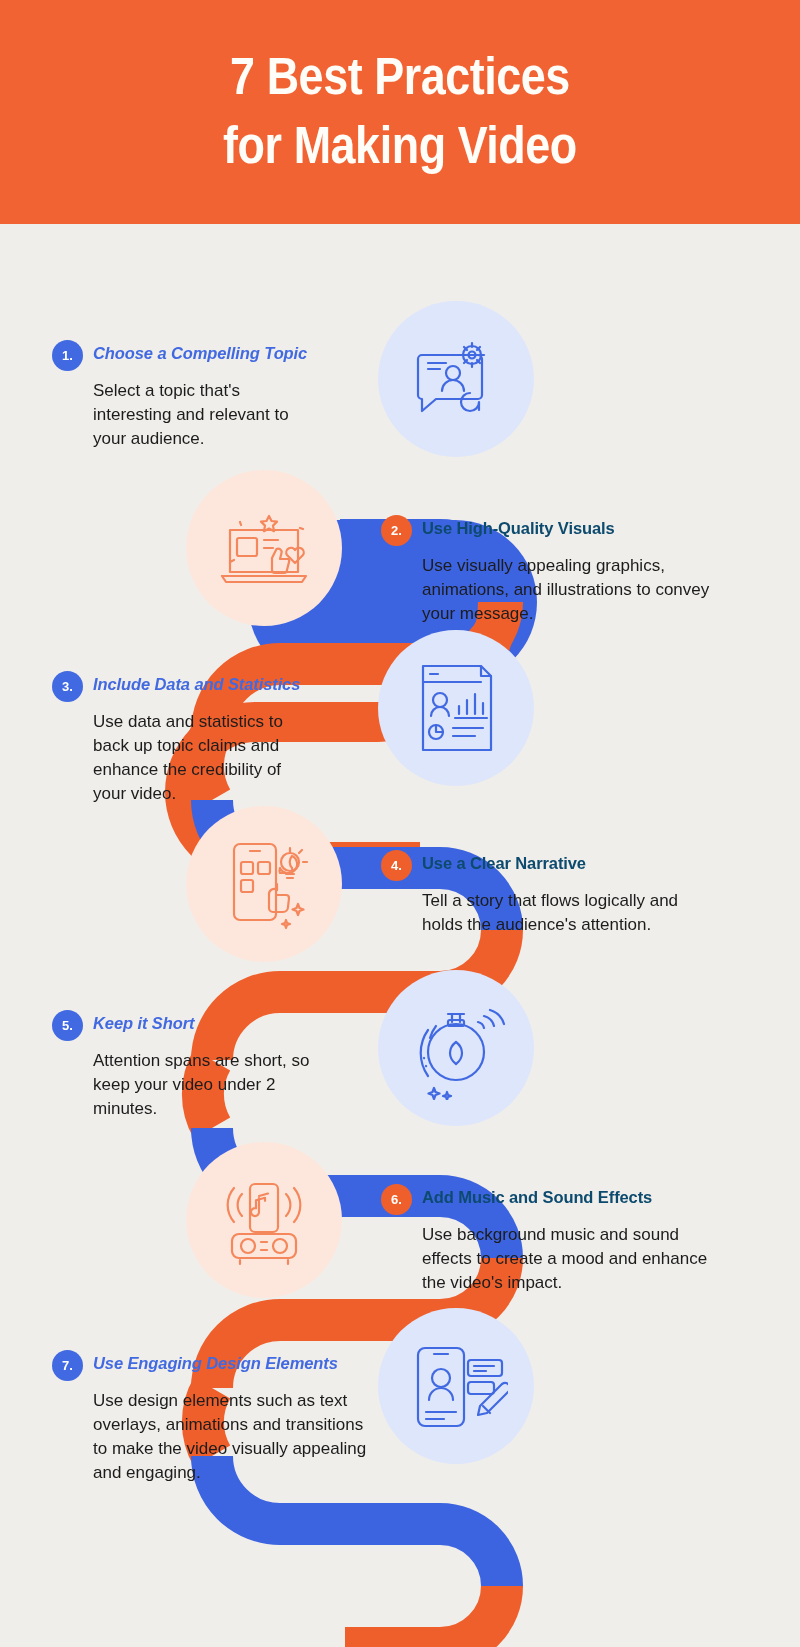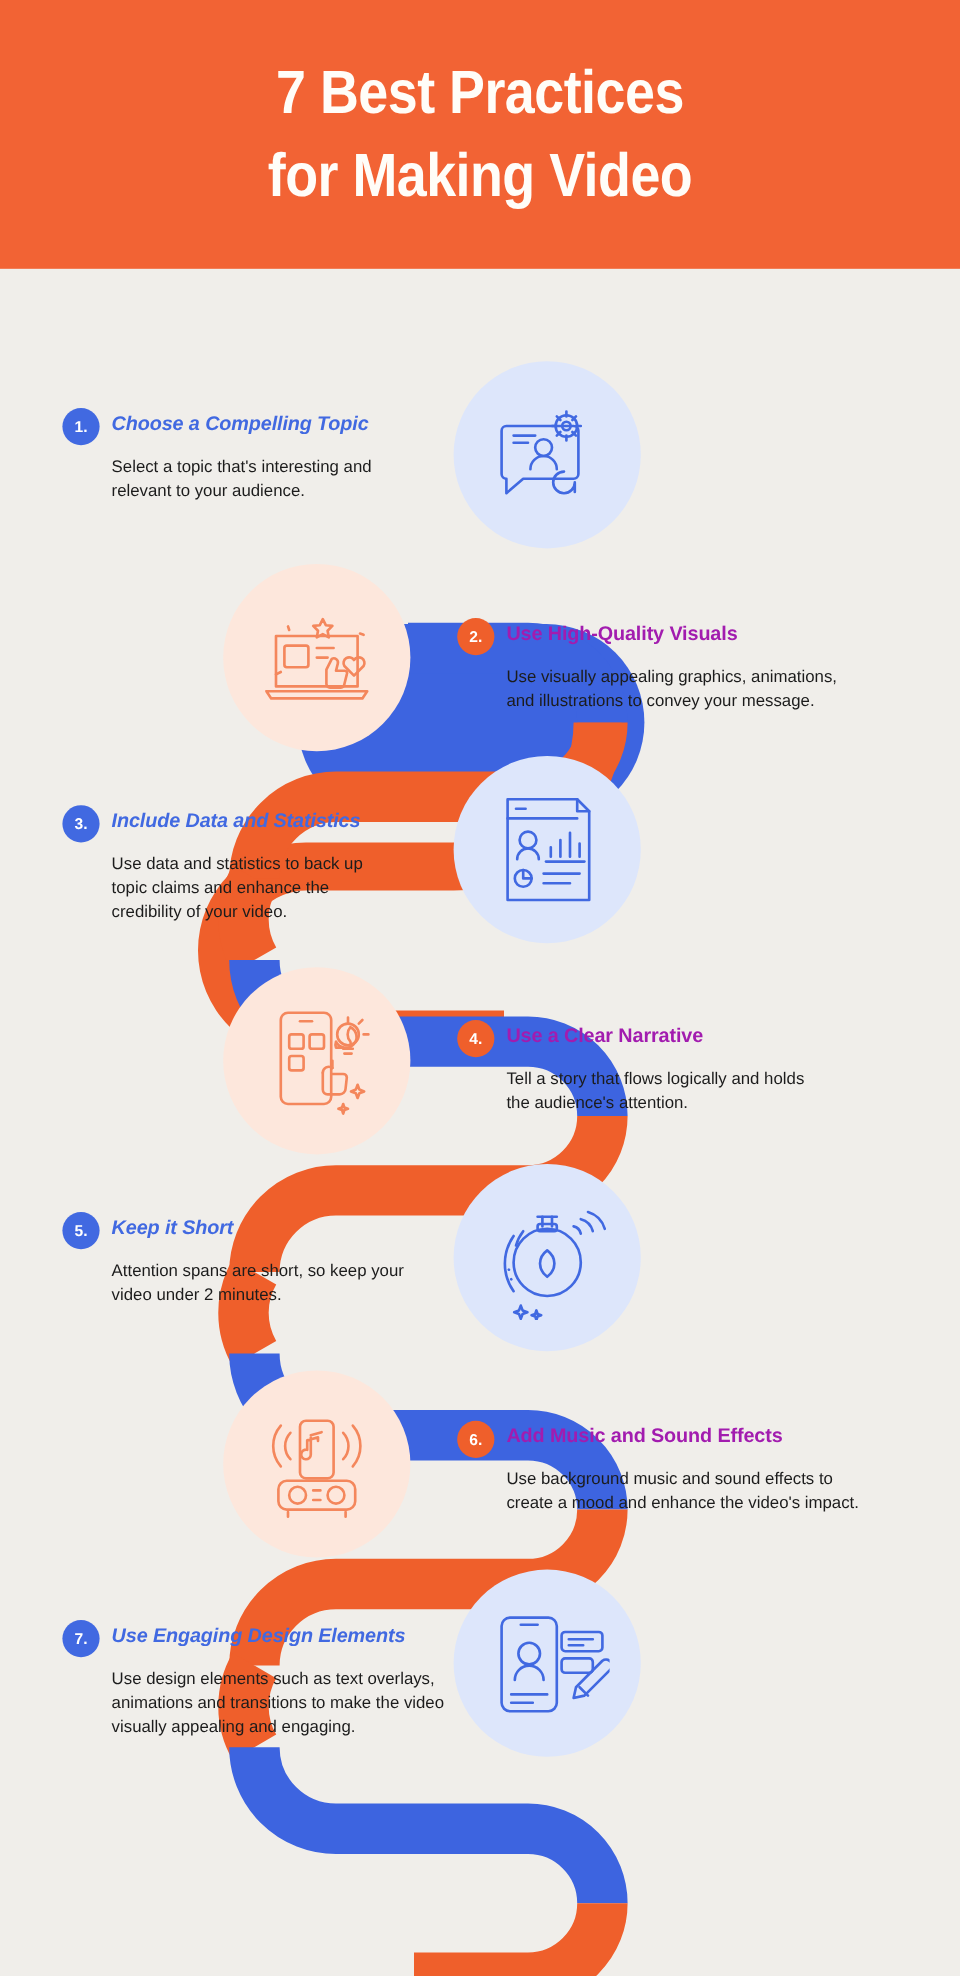--- a/index.html
+++ b/index.html
@@ -52,23 +52,23 @@
     color:#ffffff;font-weight:bold;font-size:13px;
     transform:translateY(-4px);
   }
   .badge.blue{background:#4169e1;}
   .badge.orange{background:#ef5f2b;}
   .title{
     font-size:16.5px;font-weight:bold;letter-spacing:-0.1px;
     margin-left:10px;white-space:nowrap;
   }
   .title.blue{color:#4169e1;font-style:italic;}
-  .title.orange{color:#a21caf;}
+  .title.orange{color:#0c4a6e;}
   .desc{
-    font-size:14px;line-height:1.42;color:#1c1c1c;
+    font-size:17px;line-height:1.42;color:#1c1c1c;
     margin-top:4px;
   }
   .step.left .desc{margin-left:41px;}
   .step.right .desc{margin-left:41px;}
 </style>
 </head>
 <body>
 
 <div id="page">
 

